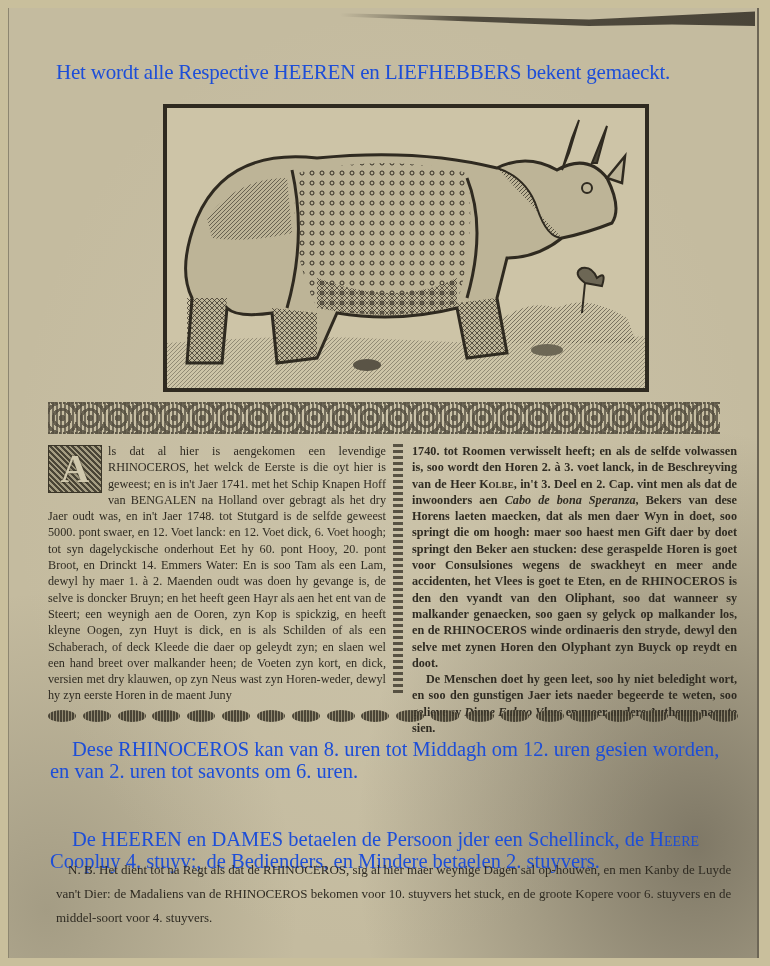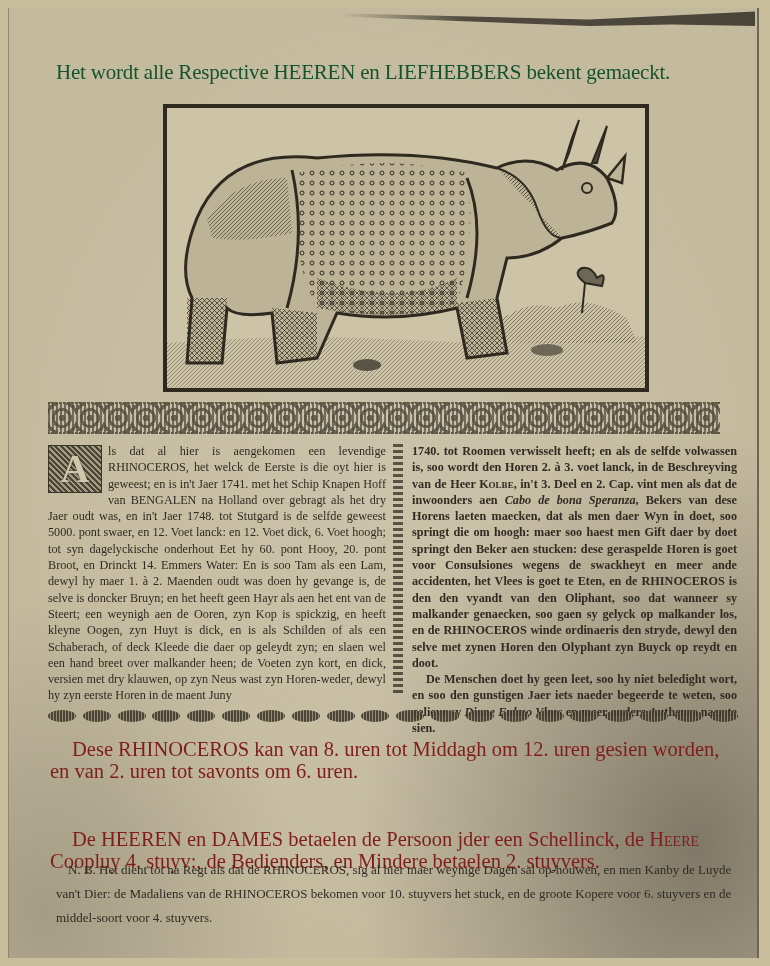--- a/index.html
+++ b/index.html
@@ -20,21 +20,21 @@
     border-right: 2px solid #6d6656;
   }
   .top-smudge {
     position: absolute; left: 340px; top: 10px; width: 415px; height: 16px;
     background: linear-gradient(90deg, rgba(60,55,45,0) 0%, rgba(60,55,45,0.85) 30%, rgba(60,55,45,0.9) 100%);
     clip-path: polygon(0 20%, 60% 60%, 75% 40%, 100% 10%, 100% 100%, 80% 90%, 60% 100%, 0 40%);
   }
   .headline {
     position: absolute; left: 56px; top: 60px; width: 680px;
     font-size: 21px; letter-spacing: -0.2px; white-space: nowrap;
-    color: #14532d;
+    color: #1d4ed8;
   }
   .woodcut {
     position: absolute; left: 163px; top: 104px; width: 478px; height: 280px;
     border: 4px solid #2f2a20;
     background: #cdc4a7;
     overflow: hidden;
   }
   .woodcut svg { width: 100%; height: 100%; display: block; }
   .border-band {
     position: absolute; left: 48px; top: 402px; width: 672px; height: 28px;
@@ -72,21 +72,21 @@
     position: absolute; left: 48px; top: 708px; width: 690px; height: 16px;
     display: flex; justify-content: space-between; align-items: center;
   }
   .ornament-row span {
     width: 28px; height: 12px; border-radius: 50%;
     background: repeating-linear-gradient(90deg, #3d382b 0 2px, #8f876f 2px 3px);
     opacity: 0.9;
   }
   .big-notice {
     position: absolute; left: 50px; width: 690px; font-size: 20.5px;
-    line-height: 22px; color: #7f1d1d;
+    line-height: 22px; color: #1d4ed8;
   }
   .n1 { top: 738px; }
   .n2 { top: 828px; }
   .big-notice p { margin: 0; }
   .big-notice .in { text-indent: 22px; }
   .nb {
     position: absolute; left: 56px; top: 858px; width: 690px;
     font-size: 13px; line-height: 24px; color: #2f2b22;
   }
   .nb p { margin: 0; }

